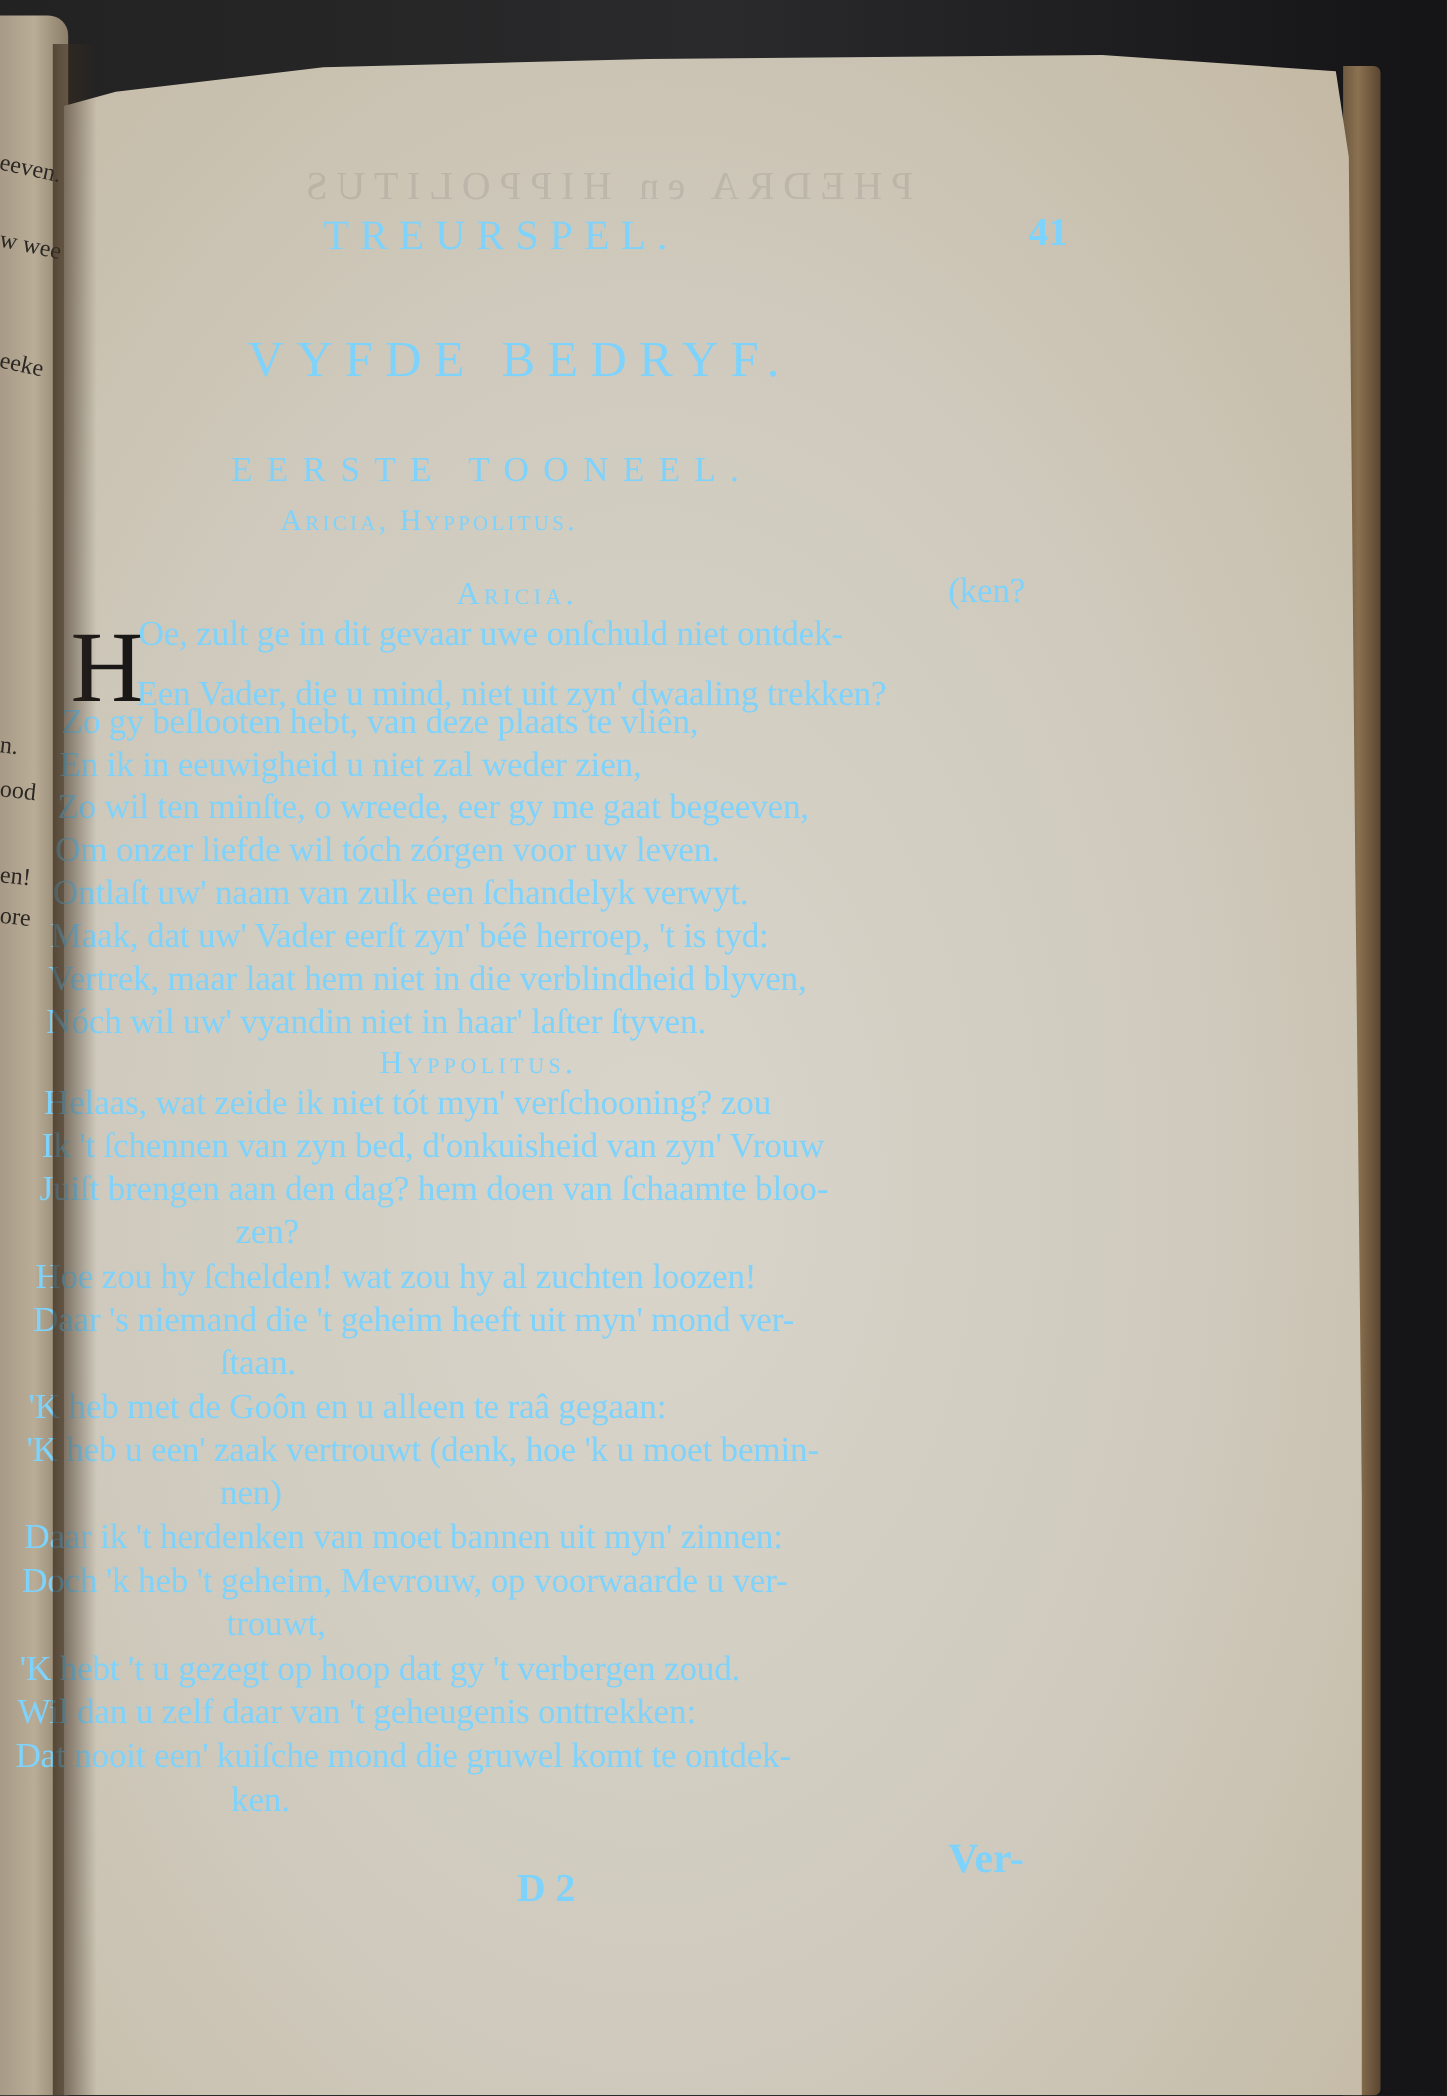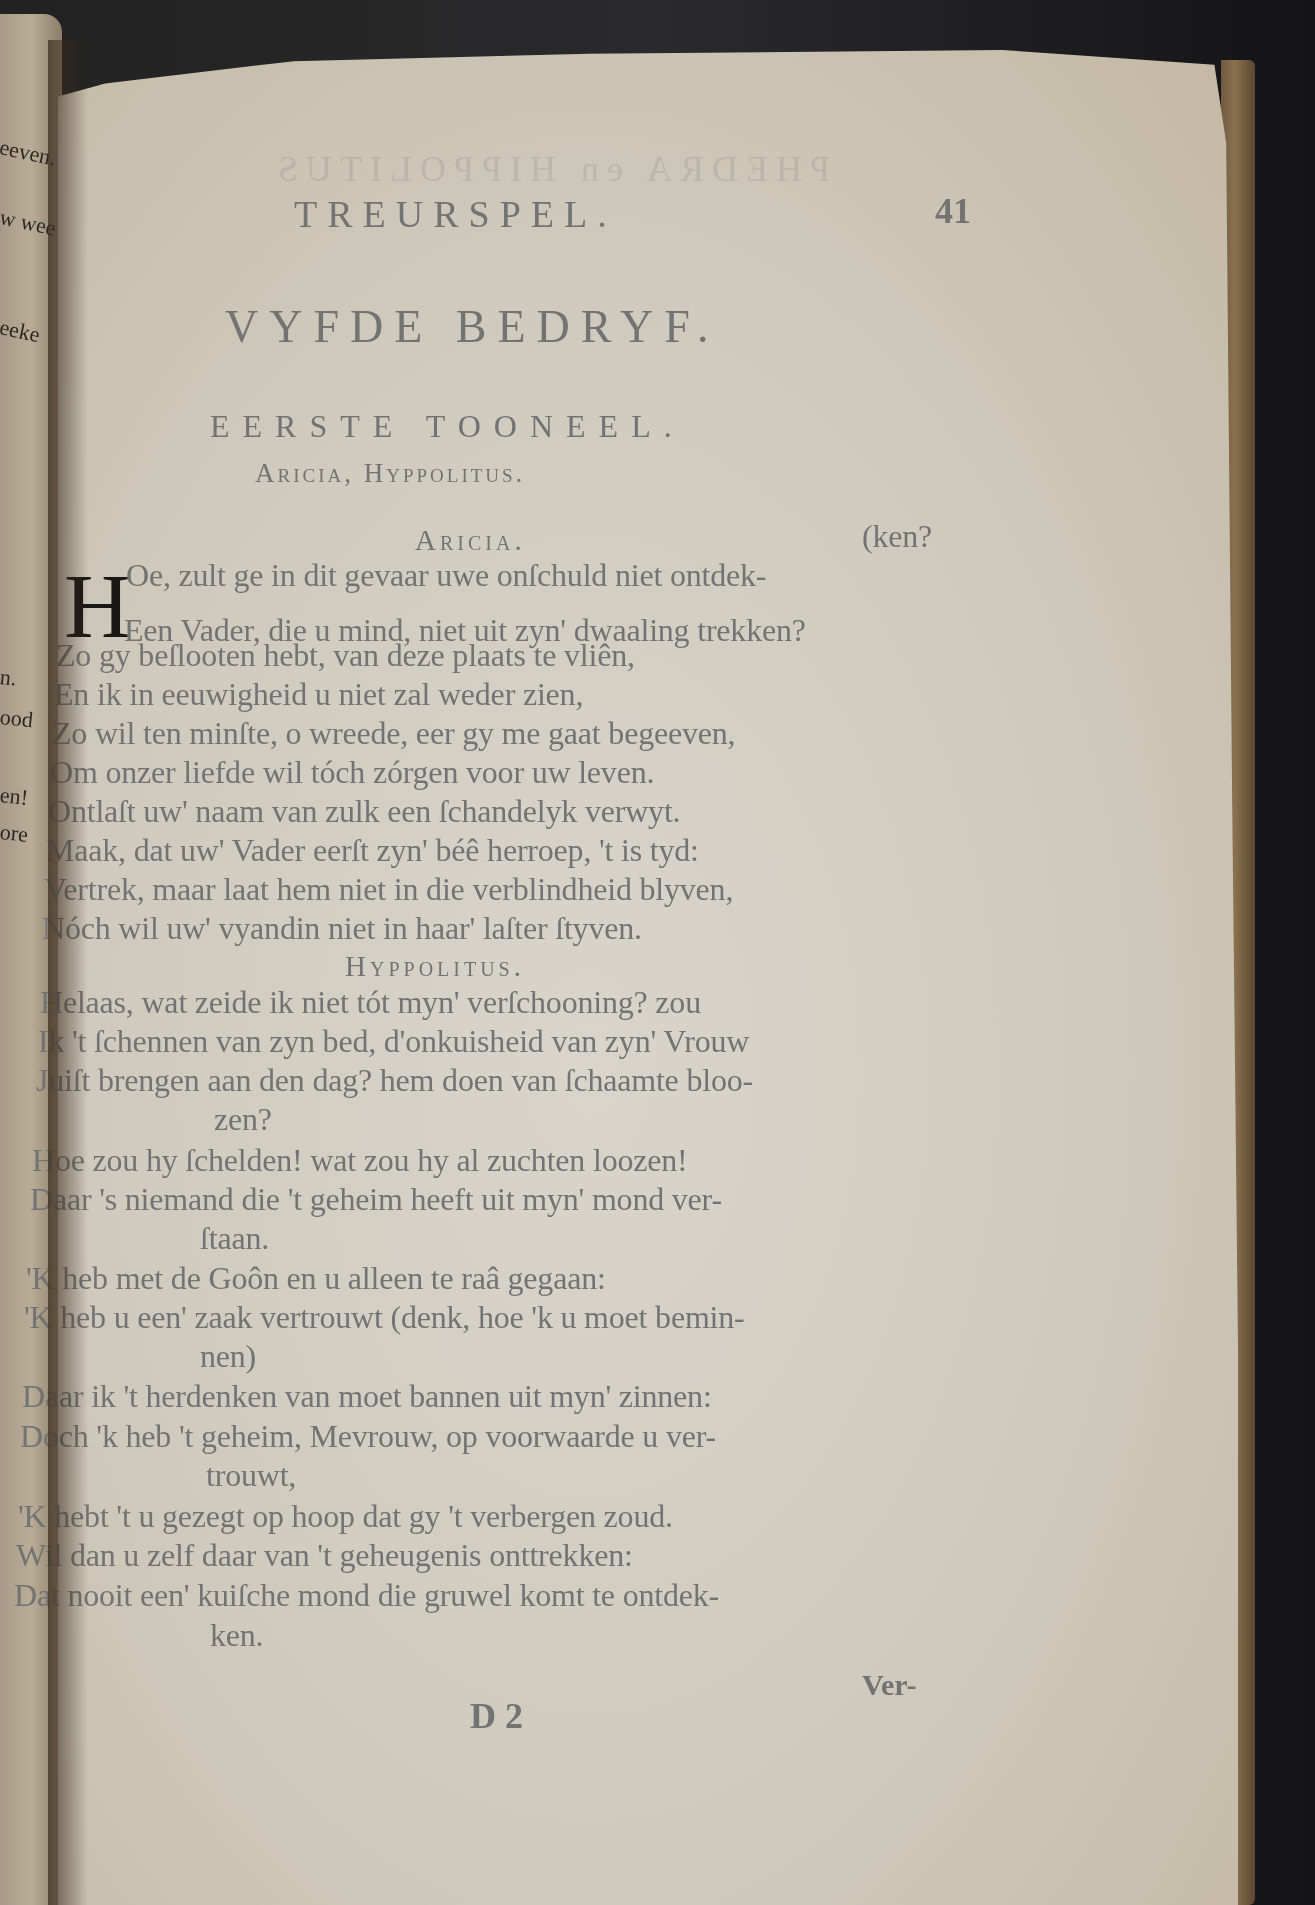--- a/index.html
+++ b/index.html
@@ -79,21 +79,21 @@
       top: 148px;
       font-family: "Liberation Serif", serif;
       font-size: 36px;
       letter-spacing: 8px;
       color: rgba(110,110,105,0.18);
       transform: scaleX(-1);
       white-space: nowrap;
     }
     .text {
       position: absolute;
-      color: #737373;
+      color: #7dd3fc;
       white-space: nowrap;
       font-family: "Liberation Serif", "DejaVu Serif", serif;
     }
     .running-head {
       left: 294px;
       top: 192px;
       font-size: 38px;
       letter-spacing: 10px;
     }
     .page-number {
@@ -143,21 +143,21 @@
     .signature {
       left: 470px;
       top: 1662px;
       font-size: 36px;
       font-weight: bold;
       margin-top: 33px;
     }
     .catchword {
       left: 862px;
       top: 1668px;
-      font-size: 30px;
+      font-size: 38px;
       font-weight: bold;
       text-align: center;
     }
   </style>
 </head>
 <body>
 
 <div class="desk"></div>
 
 <div class="left-page">

